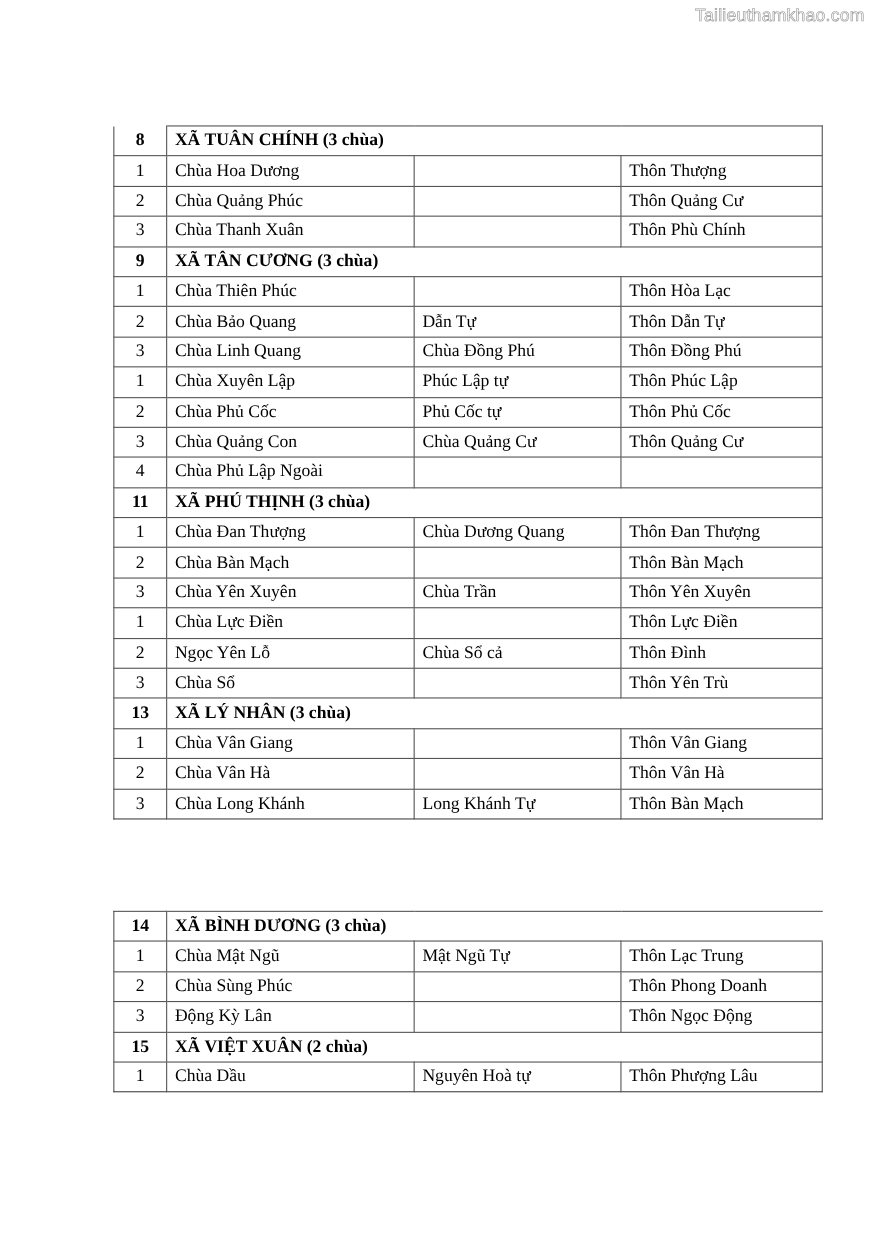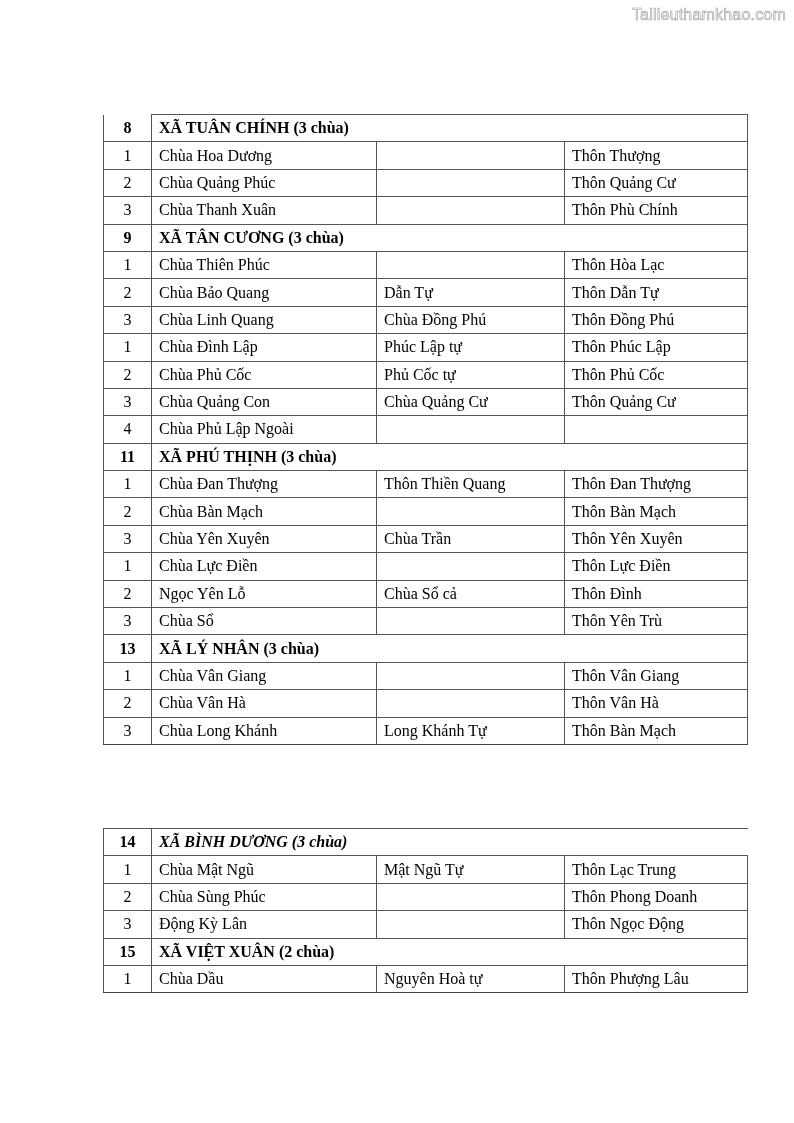--- a/index.html
+++ b/index.html
@@ -51,21 +51,21 @@
     table.temples td.num {
       text-align: center;
       padding: 0;
     }
     tr.commune td {
       font-weight: bold;
     }
     
     #table-1 tr:first-child td.num { border-top: none; }
     
-    #table-2 tr:first-child td.commune-title { border-right: none; font-style: italic; }
+    #table-2 tr:first-child td.commune-title { border-right: none; }
     table.temples tr:last-child td { border-bottom: 1.5px solid #444; }
   </style>
 </head>
 <body>
 
 <div class="watermark">Tailieuthamkhao.com</div>
 
 <table class="temples" id="table-1">
   <colgroup>
       <col class="c-num">
@@ -113,21 +113,21 @@
         <td>Thôn Dẫn Tự</td>
       </tr>
       <tr>
         <td class="num">3</td>
         <td>Chùa Linh Quang</td>
         <td>Chùa Đồng Phú</td>
         <td>Thôn Đồng Phú</td>
       </tr>
       <tr>
         <td class="num">1</td>
-        <td>Chùa Đình Lập</td>
+        <td>Chùa Xuyên Lập</td>
         <td>Phúc Lập tự</td>
         <td>Thôn Phúc Lập</td>
       </tr>
       <tr>
         <td class="num">2</td>
         <td>Chùa Phủ Cốc</td>
         <td>Phủ Cốc tự</td>
         <td>Thôn Phủ Cốc</td>
       </tr>
       <tr>
@@ -142,21 +142,21 @@
         <td></td>
         <td></td>
       </tr>
       <tr class="commune">
         <td class="num">11</td>
         <td class="commune-title" colspan="3">XÃ PHÚ THỊNH (3 chùa)</td>
       </tr>
       <tr>
         <td class="num">1</td>
         <td>Chùa Đan Thượng</td>
-        <td>Thôn Thiền Quang</td>
+        <td>Chùa Dương Quang</td>
         <td>Thôn Đan Thượng</td>
       </tr>
       <tr>
         <td class="num">2</td>
         <td>Chùa Bàn Mạch</td>
         <td></td>
         <td>Thôn Bàn Mạch</td>
       </tr>
       <tr>
         <td class="num">3</td>

